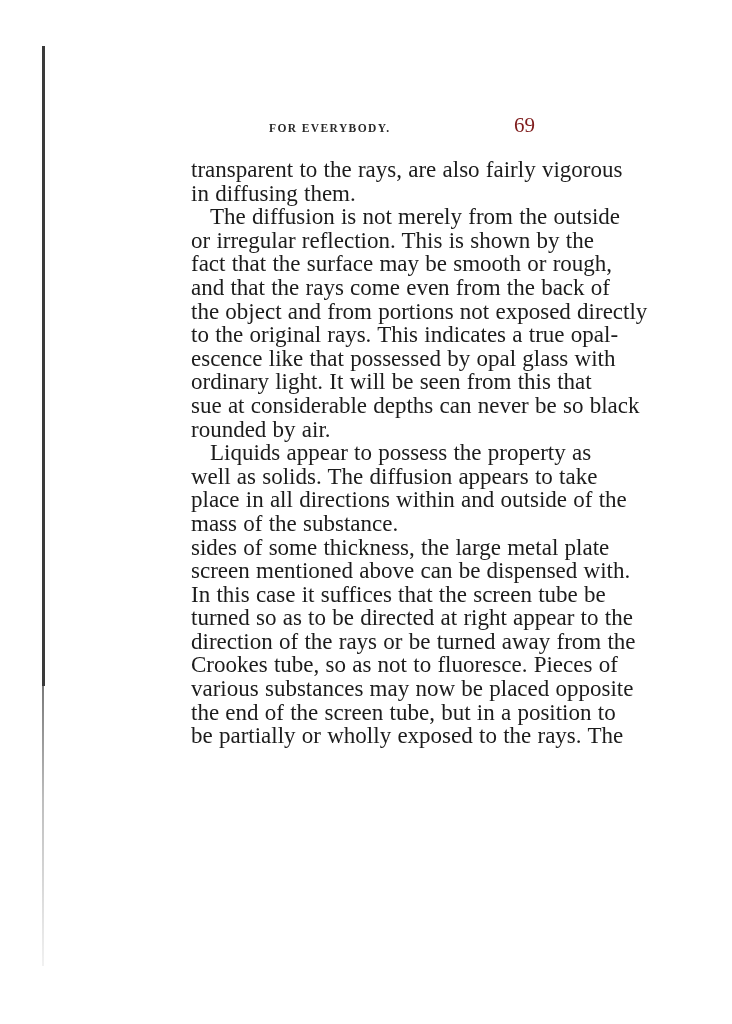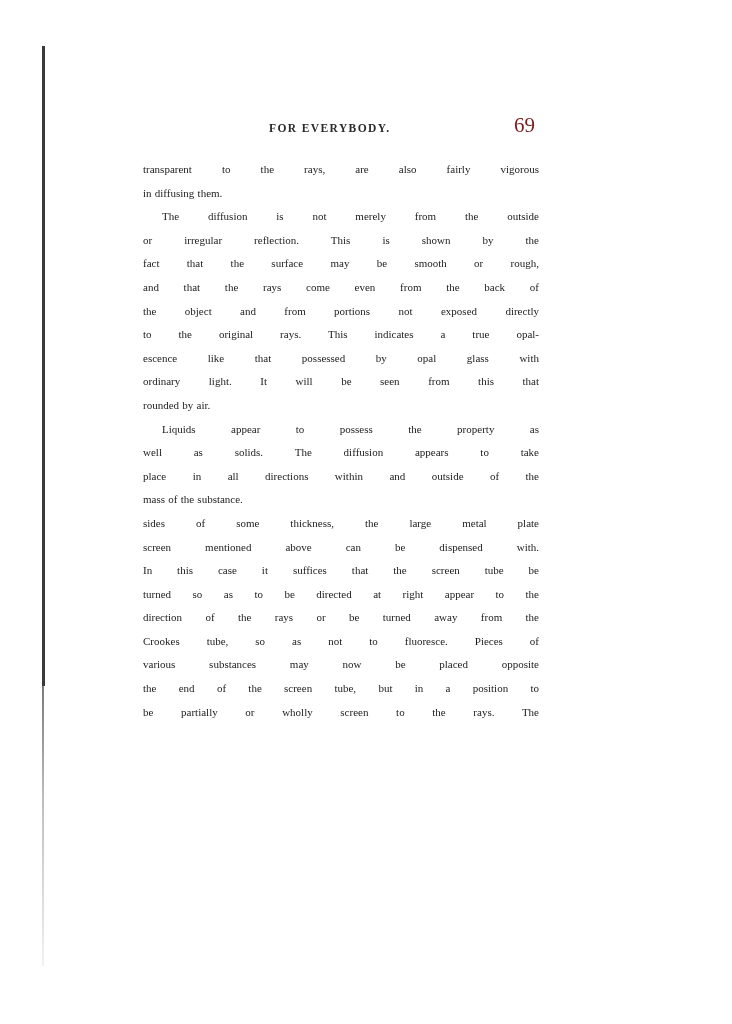--- a/index.html
+++ b/index.html
@@ -54,27 +54,28 @@
     }
     .page-number {
       position: absolute;
       left: 371px;
       top: -5px;
       font-size: 21px;
       color: #7f1d1d;
     }
     .text-line {
       display: block;
-      font-size: 11px;
+      font-size: 23px;
       line-height: 23.6px;
       height: 23.6px;
       text-align: justify;
       text-align-last: justify;
       white-space: nowrap;
       word-spacing: 0.5px;
+      margin-left: 48px;
     }
     .text-line.last {
       text-align-last: left;
     }
     .text-line.indent {
       padding-left: 19px;
     }
     .paragraph {
       margin: 0;
     }
@@ -98,33 +99,34 @@
       </div>
       <div class="paragraph">
         <span class="text-line indent">The diffusion is not merely from the outside</span>
         <span class="text-line">or irregular reflection. This is shown by the</span>
         <span class="text-line">fact that the surface may be smooth or rough,</span>
         <span class="text-line">and that the rays come even from the back of</span>
         <span class="text-line">the object and from portions not exposed directly</span>
         <span class="text-line">to the original rays. This indicates a true opal-</span>
         <span class="text-line">escence like that possessed by opal glass with</span>
         <span class="text-line">ordinary light. It will be seen from this that</span>
+        <span class="text-line">sue at considerable depths can never be so black</span>
         <span class="text-line last">rounded by air.</span>
       </div>
       <div class="paragraph">
         <span class="text-line indent">Liquids appear to possess the property as</span>
         <span class="text-line">well as solids. The diffusion appears to take</span>
         <span class="text-line">place in all directions within and outside of the</span>
         <span class="text-line last">mass of the substance.</span>
       </div>
       <div class="paragraph">
         <span class="text-line">sides of some thickness, the large metal plate</span>
         <span class="text-line">screen mentioned above can be dispensed with.</span>
         <span class="text-line">In this case it suffices that the screen tube be</span>
         <span class="text-line">turned so as to be directed at right appear to the</span>
         <span class="text-line">direction of the rays or be turned away from the</span>
         <span class="text-line">Crookes tube, so as not to fluoresce. Pieces of</span>
         <span class="text-line">various substances may now be placed opposite</span>
         <span class="text-line">the end of the screen tube, but in a position to</span>
-        <span class="text-line">be partially or wholly screen to the rays. The</span>
+        <span class="text-line">be partially or wholly exposed to the rays. The</span>
       </div>
     </div>
 </div>
 
 </body></html>

